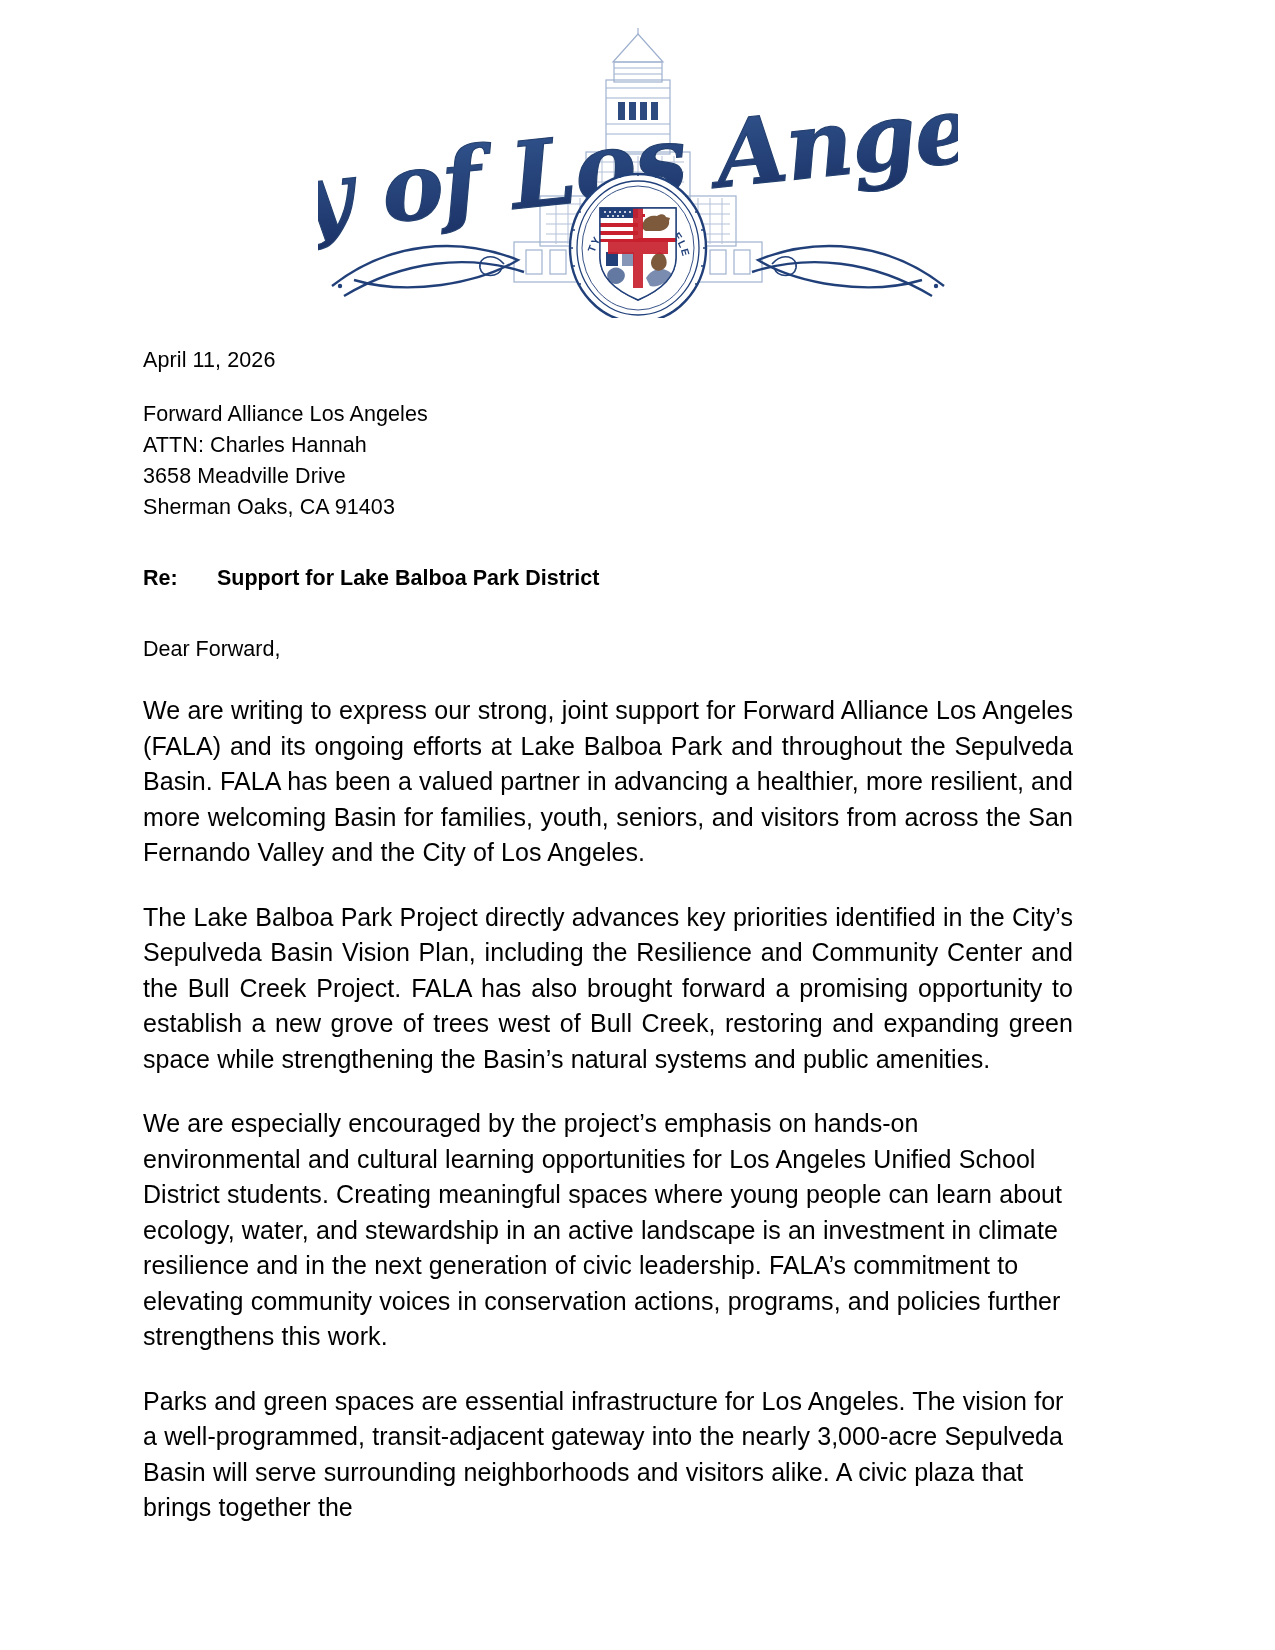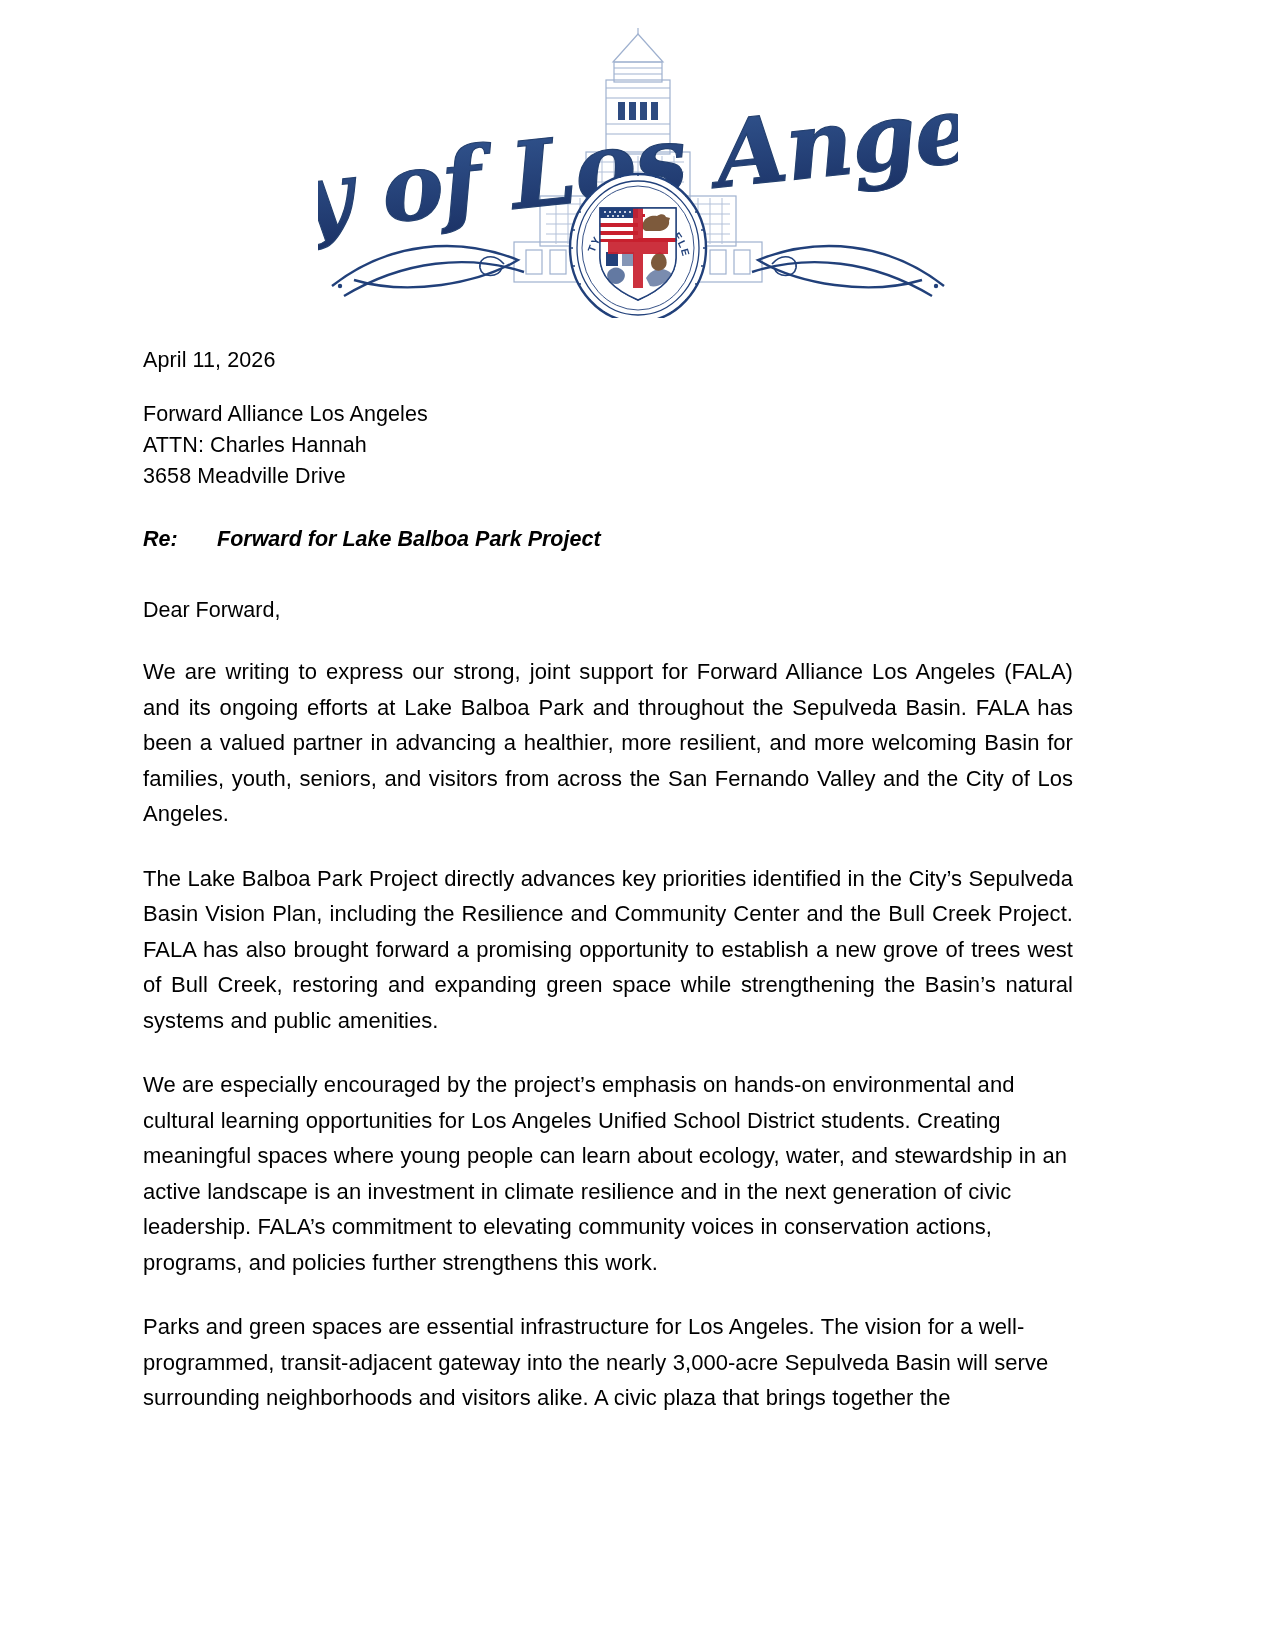--- a/index.html
+++ b/index.html
@@ -53,41 +53,40 @@
 
   .recipient {
     margin-top: 24px;
     font-size: 21.5px;
     line-height: 31px;
     letter-spacing: 0.1px;
   }
   .recipient div { white-space: nowrap; }
 
   .subject {
-    margin-top: 32px;
+    margin-top: 40px;
     font-size: 21.5px;
     font-weight: bold;
     line-height: 30px;
     display: flex;
-    font-style: italic;
   }
   .subject .subject-key { width: 74px; flex: 0 0 74px; }
   .subject .subject-val { flex: 1 1 auto; }
 
   .salutation {
     margin-top: 41px;
     font-size: 21.5px;
     line-height: 30px;
   }
 
   p.para {
     margin: 0;
     padding: 0;
     margin-top: 29px;
-    font-size: 22px;
+    font-size: 25px;
     line-height: 35.5px;
     text-align: justify;
     text-justify: inter-word;
     letter-spacing: 0.05px;
     word-spacing: 0.2px;
   }
   p.para.nojust { text-align: left; }
 </style>
 </head>
 <body>
@@ -265,25 +264,26 @@
   </div>
 
   <div class="letter-body">
 
     <div class="date-line">April 11, 2026</div>
 
     <div class="recipient">
       <div>Forward Alliance Los Angeles</div>
       <div>ATTN: Charles Hannah</div>
       <div>3658 Meadville Drive</div>
+      <div>Sherman Oaks, CA 91403</div>
     </div>
 
     <div class="subject">
       <span class="subject-key">Re:</span>
-      <span class="subject-val">Forward for Lake Balboa Park Project</span>
+      <span class="subject-val">Support for Lake Balboa Park District</span>
     </div>
 
     <div class="salutation">Dear Forward,</div>
 
     <p class="para">We are writing to express our strong, joint support for Forward Alliance Los Angeles (FALA) and its ongoing efforts at Lake Balboa Park and throughout the Sepulveda Basin. FALA has been a valued partner in advancing a healthier, more resilient, and more welcoming Basin for families, youth, seniors, and visitors from across the San Fernando Valley and the City of Los Angeles.</p>
     <p class="para">The Lake Balboa Park Project directly advances key priorities identified in the City’s Sepulveda Basin Vision Plan, including the Resilience and Community Center and the Bull Creek Project. FALA has also brought forward a promising opportunity to establish a new grove of trees west of Bull Creek, restoring and expanding green space while strengthening the Basin’s natural systems and public amenities.</p>
     <p class="para nojust">We are especially encouraged by the project’s emphasis on hands-on environmental and cultural learning opportunities for Los Angeles Unified School District students. Creating meaningful spaces where young people can learn about ecology, water, and stewardship in an active landscape is an investment in climate resilience and in the next generation of civic leadership. FALA’s commitment to elevating community voices in conservation actions, programs, and policies further strengthens this work.</p>
     <p class="para nojust">Parks and green spaces are essential infrastructure for Los Angeles. The vision for a well-programmed, transit-adjacent gateway into the nearly 3,000-acre Sepulveda Basin will serve surrounding neighborhoods and visitors alike. A civic plaza that brings together the</p>
   </div>
 

